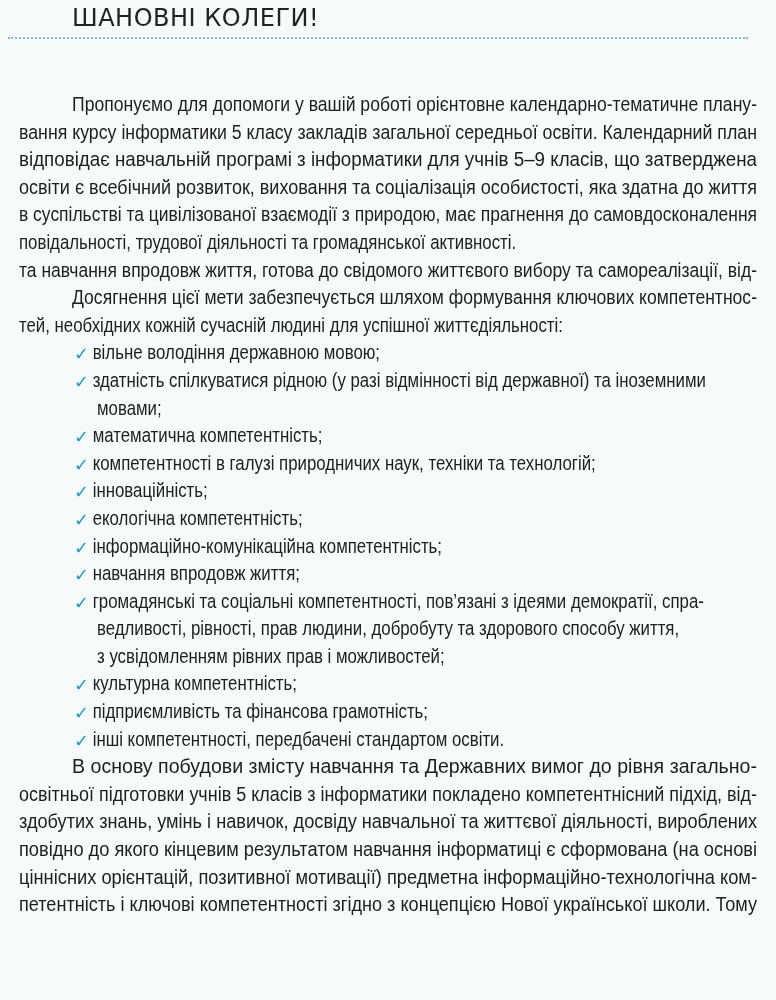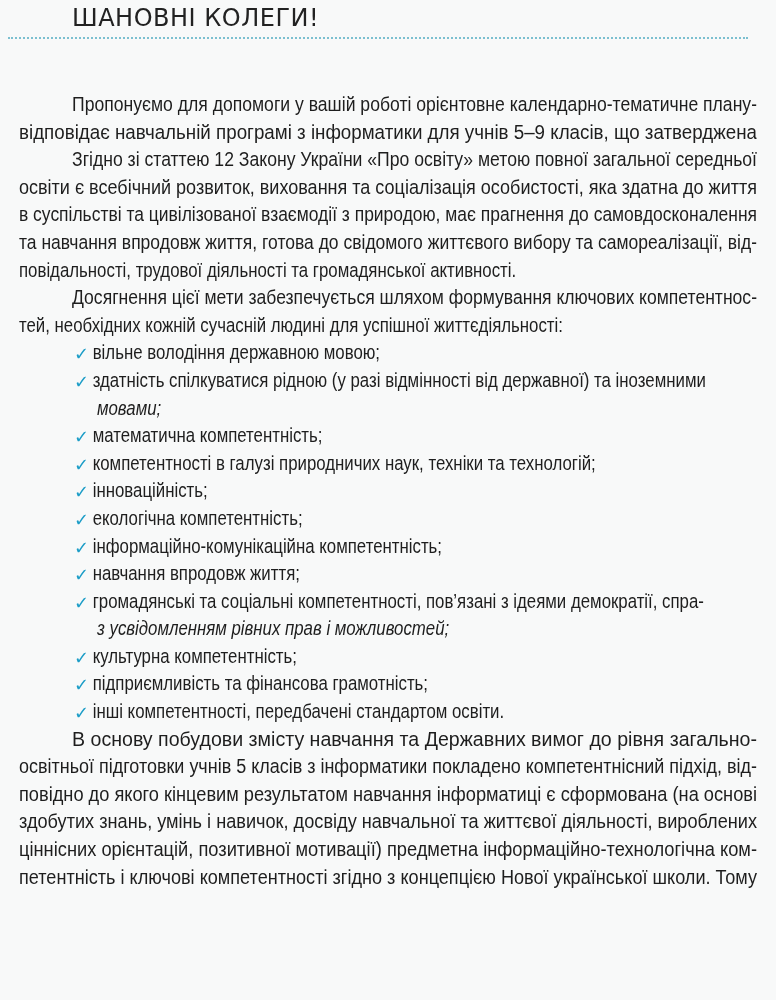--- a/index.html
+++ b/index.html
@@ -25,65 +25,66 @@
     font-size: 20.5px; line-height: 27.6px;
   }
   .line {
     display: block; height: 27.6px; white-space: nowrap;
     transform-origin: 0 0;
   }
   .line span.inner { display: inline-block; transform-origin: 0 0; }
   .just { text-align: justify; text-align-last: justify; text-decoration: underline; }
   .indent { padding-left: 53px; }
   .bullet { padding-left: 54px; position: relative; }
-  .bullet-cont { padding-left: 78px; font-style: italic; }
+  .bullet-cont { padding-left: 78px; }
   .check {
     position: absolute; left: 55px; top: 2px; color: #1c9dc7;
     font-family: "DejaVu Sans", sans-serif; font-size: 18px; font-weight: bold;
   }
   .bul-text { padding-left: 24px; display: inline-block; }
 </style>
 </head>
 <body>
 
 <div class="page">
   <div class="title">ШАНОВНІ КОЛЕГИ!</div>
   <div class="rule"></div>
 
   <div class="text">
 
     <div class="line just indent"><span class="inner" style="transform: scaleX(0.857875); width: 798.484px; text-align: justify; text-align-last: justify; white-space: normal; height: 27.6px; overflow: hidden;">Пропонуємо для допомоги у вашій роботі орієнтовне календарно-тематичне плану-</span></div>
+    <div class="line just"><span class="inner" style="transform: scaleX(0.865435); width: 852.75px; text-align: justify; text-align-last: justify; white-space: normal; height: 27.6px; overflow: hidden;">вання курсу інформатики 5 класу закладів загальної середньої освіти. Календарний план</span></div>
     <div class="line just"><span class="inner" style="transform: scaleX(0.915171); width: 806.406px; text-align: justify; text-align-last: justify; white-space: normal; height: 27.6px; overflow: hidden;">відповідає навчальній програмі з інформатики для учнів 5–9 класів, що затверджена</span></div>
 
-    <div class="line just indent"><span class="inner" style="transform: scaleX(0.858463); width: 797.938px; text-align: justify; text-align-last: justify; white-space: normal; height: 27.6px; overflow: hidden;">Згідно зі статтею 12 Закону України «Про освіту» метою повної загальної середньої</span></div>
     <div class="line just"><span class="inner" style="transform: scaleX(0.878817); width: 839.766px; text-align: justify; text-align-last: justify; white-space: normal; height: 27.6px; overflow: hidden;">освіти є всебічний розвиток, виховання та соціалізація особистості, яка здатна до життя</span></div>
     <div class="line just"><span class="inner" style="transform: scaleX(0.851365); width: 866.844px; text-align: justify; text-align-last: justify; white-space: normal; height: 27.6px; overflow: hidden;">в суспільстві та цивілізованої взаємодії з природою, має прагнення до самовдосконалення</span></div>
+    <div class="line"><span class="inner" style="transform: scaleX(0.82);">повідальності, трудової діяльності та громадянської активності.</span></div>
     <div class="line just"><span class="inner" style="transform: scaleX(0.853734); width: 864.438px; text-align: justify; text-align-last: justify; white-space: normal; height: 27.6px; overflow: hidden;">та навчання впродовж життя, готова до свідомого життєвого вибору та самореалізації, від-</span></div>
-    <div class="line"><span class="inner" style="transform: scaleX(0.82);">повідальності, трудової діяльності та громадянської активності.</span></div>
 
     <div class="line just indent"><span class="inner" style="transform: scaleX(0.856785); width: 799.5px; text-align: justify; text-align-last: justify; white-space: normal; height: 27.6px; overflow: hidden;">Досягнення цієї мети забезпечується шляхом формування ключових компетентнос-</span></div>
     <div class="line"><span class="inner" style="transform: scaleX(0.82);">тей, необхідних кожній сучасній людині для успішної життєдіяльності:</span></div>
 
     <div>
       <div class="line bullet"><span class="check">✓</span><span class="bul-text" style="transform-origin: 0px 0px; transform: scaleX(0.82); margin-left: 0px;">вільне володіння державною мовою;</span></div>
       <div class="line bullet"><span class="check">✓</span><span class="bul-text" style="transform-origin: 0px 0px; transform: scaleX(0.82); margin-left: 0px;">здатність спілкуватися рідною (у разі відмінності від державної) та іноземними</span></div>
       <div class="line bullet-cont"><span class="inner" style="transform: scaleX(0.82);">мовами;</span></div>
       <div class="line bullet"><span class="check">✓</span><span class="bul-text" style="transform-origin: 0px 0px; transform: scaleX(0.82); margin-left: 0px;">математична компетентність;</span></div>
       <div class="line bullet"><span class="check">✓</span><span class="bul-text" style="transform-origin: 0px 0px; transform: scaleX(0.82); margin-left: 0px;">компетентності в галузі природничих наук, техніки та технологій;</span></div>
       <div class="line bullet"><span class="check">✓</span><span class="bul-text" style="transform-origin: 0px 0px; transform: scaleX(0.82); margin-left: 0px;">інноваційність;</span></div>
       <div class="line bullet"><span class="check">✓</span><span class="bul-text" style="transform-origin: 0px 0px; transform: scaleX(0.82); margin-left: 0px;">екологічна компетентність;</span></div>
       <div class="line bullet"><span class="check">✓</span><span class="bul-text" style="transform-origin: 0px 0px; transform: scaleX(0.82); margin-left: 0px;">інформаційно-комунікаційна компетентність;</span></div>
       <div class="line bullet"><span class="check">✓</span><span class="bul-text" style="transform-origin: 0px 0px; transform: scaleX(0.82); margin-left: 0px;">навчання впродовж життя;</span></div>
       <div class="line bullet"><span class="check">✓</span><span class="bul-text" style="transform-origin: 0px 0px; transform: scaleX(0.82); margin-left: 0px;">громадянські та соціальні компетентності, пов’язані з ідеями демократії, спра-</span></div>
+      <div class="line bullet-cont"><span class="inner" style="transform: scaleX(0.82);">ведливості, рівності, прав людини, добробуту та здорового способу життя,</span></div>
       <div class="line bullet-cont"><span class="inner" style="transform: scaleX(0.82);">з усвідомленням рівних прав і можливостей;</span></div>
       <div class="line bullet"><span class="check">✓</span><span class="bul-text" style="transform-origin: 0px 0px; transform: scaleX(0.82); margin-left: 0px;">культурна компетентність;</span></div>
       <div class="line bullet"><span class="check">✓</span><span class="bul-text" style="transform-origin: 0px 0px; transform: scaleX(0.82); margin-left: 0px;">підприємливість та фінансова грамотність;</span></div>
       <div class="line bullet"><span class="check">✓</span><span class="bul-text" style="transform-origin: 0px 0px; transform: scaleX(0.82); margin-left: 0px;">інші компетентності, передбачені стандартом освіти.</span></div>
     </div>
 
     <div class="line just indent"><span class="inner" style="transform: scaleX(0.955245); width: 717.094px; text-align: justify; text-align-last: justify; white-space: normal; height: 27.6px; overflow: hidden;">В основу побудови змісту навчання та Державних вимог до рівня загально-</span></div>
     <div class="line just"><span class="inner" style="transform: scaleX(0.876273); width: 842.203px; text-align: justify; text-align-last: justify; white-space: normal; height: 27.6px; overflow: hidden;">освітньої підготовки учнів 5 класів з інформатики покладено компетентнісний підхід, від-</span></div>
+    <div class="line just"><span class="inner" style="transform: scaleX(0.885108); width: 833.797px; text-align: justify; text-align-last: justify; white-space: normal; height: 27.6px; overflow: hidden;">здобутих знань, умінь і навичок, досвіду навчальної та життєвої діяльності, вироблених</span></div>
     <div class="line just"><span class="inner" style="transform: scaleX(0.888437); width: 830.672px; text-align: justify; text-align-last: justify; white-space: normal; height: 27.6px; overflow: hidden;">повідно до якого кінцевим результатом навчання інформатиці є сформована (на основі</span></div>
-    <div class="line just"><span class="inner" style="transform: scaleX(0.885108); width: 833.797px; text-align: justify; text-align-last: justify; white-space: normal; height: 27.6px; overflow: hidden;">здобутих знань, умінь і навичок, досвіду навчальної та життєвої діяльності, вироблених</span></div>
     <div class="line just"><span class="inner" style="transform: scaleX(0.891338); width: 827.969px; text-align: justify; text-align-last: justify; white-space: normal; height: 27.6px; overflow: hidden;">ціннісних орієнтацій, позитивної мотивації) предметна інформаційно-технологічна ком-</span></div>
     <div class="line just"><span class="inner" style="transform: scaleX(0.883287); width: 835.516px; text-align: justify; text-align-last: justify; white-space: normal; height: 27.6px; overflow: hidden;">петентність і ключові компетентності згідно з концепцією Нової української школи. Тому</span></div>
   </div>
 </div>
 
 </body></html>

